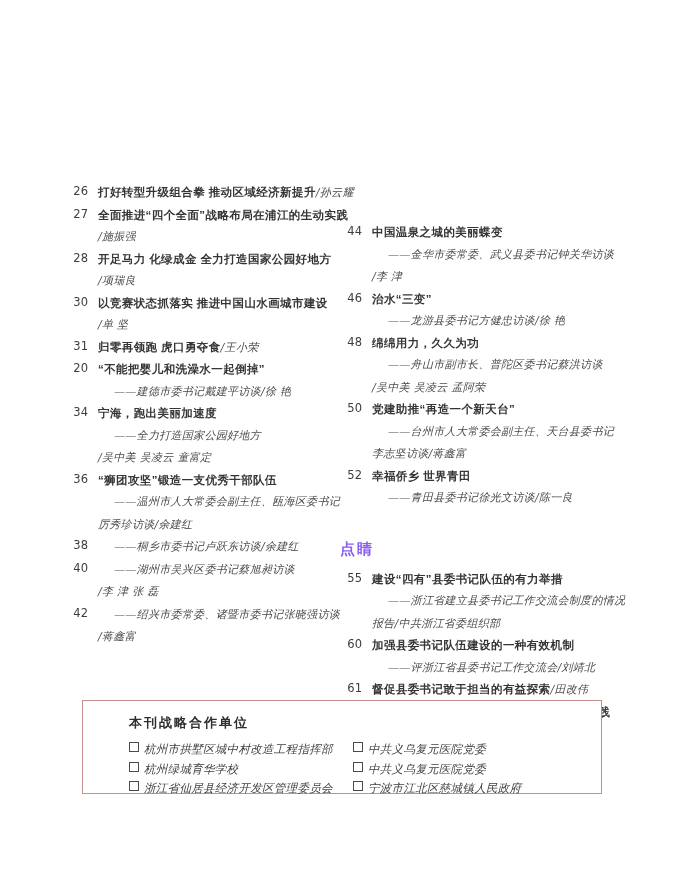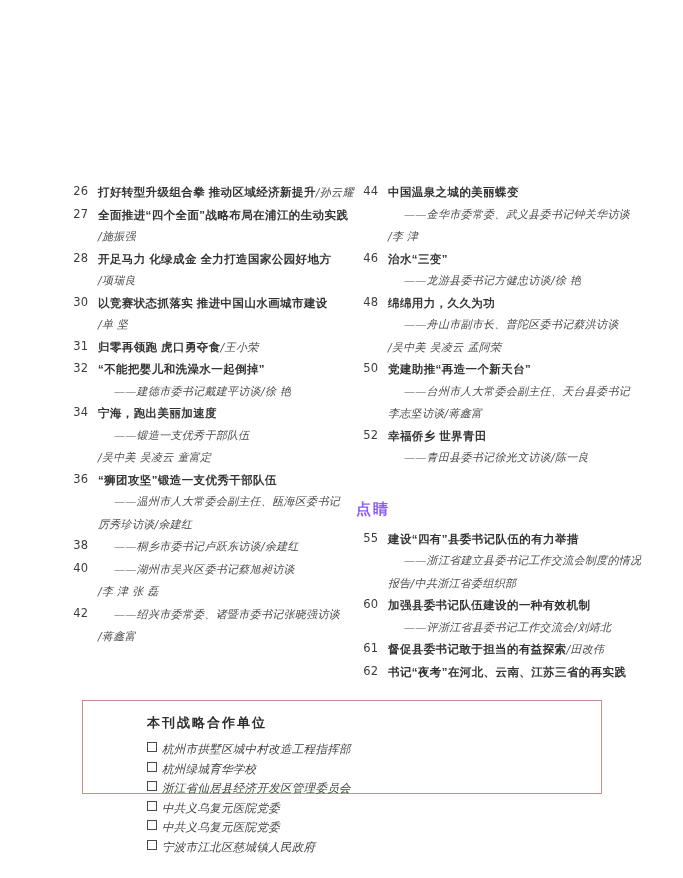--- a/index.html
+++ b/index.html
@@ -1,41 +1,41 @@
 <!DOCTYPE html>
 <html><head>
 <meta charset="utf-8">
 <style>
   html,body{margin:0;padding:0;background:#ffffff;}
   .page{position:relative;width:683px;height:878px;background:#ffffff;overflow:hidden;
         font-family:"Liberation Sans",sans-serif;color:#3a3a3a;}
   .col{position:absolute;top:181px;}
   .col-left{left:66px;width:288px;}
-  .col-right{left:356px;width:300px;}
+  .col-right{left:340px;width:300px;margin-top:40px;}
   .entry{display:flex;align-items:flex-start;justify-content:flex-end;}
   .num{flex:none;width:22px;text-align:right;margin-right:10px;
        font-size:11.5px;line-height:20.5px;color:#3d3d3d;
        font-family:"DejaVu Sans",sans-serif;}
   .lines{flex:1;min-width:0;}
   .line{line-height:20.5px;white-space:nowrap;}
   .line.dash-indent{padding-left:16px;}
   .seg-t{font-family:"Liberation Sans",sans-serif;font-weight:bold;
          font-size:11.5px;color:#353535;letter-spacing:0.4px;}
   .seg-s{font-family:"DejaVu Serif",serif;font-style:italic;
          font-size:11px;color:#4a4a4a;letter-spacing:0.3px;}
   .section-title{margin:31px 0 9px 0;font-size:15px;font-weight:bold;
                  color:#c5262c;letter-spacing:2px;
                  font-family:"Liberation Sans",sans-serif;}
   .partner-box{position:absolute;left:82px;top:700px;width:520px;height:94px;
                box-sizing:border-box;border:1px solid #c98f8f;
-               padding:13px 0 0 64px;background:#ffffff;}
+               padding:13px 0 0 46px;background:#ffffff;}
   .partner-title{font-family:"Liberation Serif",serif;font-weight:bold;
                  font-size:13px;color:#2e2e2e;letter-spacing:2px;
                  margin-bottom:8px;}
-  .partner-cols{display:flex;flex-direction:column;}
+  .partner-cols{display:flex;}
   .pcol{width:224px;}
   .pcol + .pcol{width:auto;}
   .pitem{line-height:19.5px;white-space:nowrap;
          font-family:"DejaVu Serif",serif;font-style:italic;
          font-size:11.5px;color:#3f3f3f;letter-spacing:0.3px;}
   .sq{display:inline-block;width:8px;height:8px;border:1px solid #4a4a4a;
       margin-right:5px;vertical-align:1px;font-style:normal;}
 </style>
 </head>
 <body>
@@ -71,31 +71,31 @@
             <div class="line"><span class="seg-s">/单  坚</span></div>
           </div>
         </div>
         <div class="entry">
           <span class="num">31</span>
           <div class="lines">
             <div class="line"><span class="seg-t">归零再领跑  虎口勇夺食</span><span class="seg-s">/王小荣</span></div>
           </div>
         </div>
         <div class="entry">
-          <span class="num">32</span>
+          <span class="num">20</span>
           <div class="lines">
             <div class="line"><span class="seg-t">“不能把婴儿和洗澡水一起倒掉”</span></div>
             <div class="line dash-indent"><span class="seg-s">——建德市委书记戴建平访谈/徐  艳</span></div>
           </div>
         </div>
         <div class="entry">
           <span class="num">34</span>
           <div class="lines">
             <div class="line"><span class="seg-t">宁海，跑出美丽加速度</span></div>
-            <div class="line dash-indent"><span class="seg-s">——锻造一支优秀干部队伍</span></div>
+            <div class="line dash-indent"><span class="seg-s">——全力打造国家公园好地方</span></div>
             <div class="line"><span class="seg-s">/吴中美  吴凌云  童富定</span></div>
           </div>
         </div>
         <div class="entry">
           <span class="num">36</span>
           <div class="lines">
             <div class="line"><span class="seg-t">“狮团攻坚”锻造一支优秀干部队伍</span></div>
             <div class="line dash-indent"><span class="seg-s">——温州市人大常委会副主任、瓯海区委书记</span></div>
             <div class="line"><span class="seg-s">厉秀珍访谈/余建红</span></div>
           </div>

